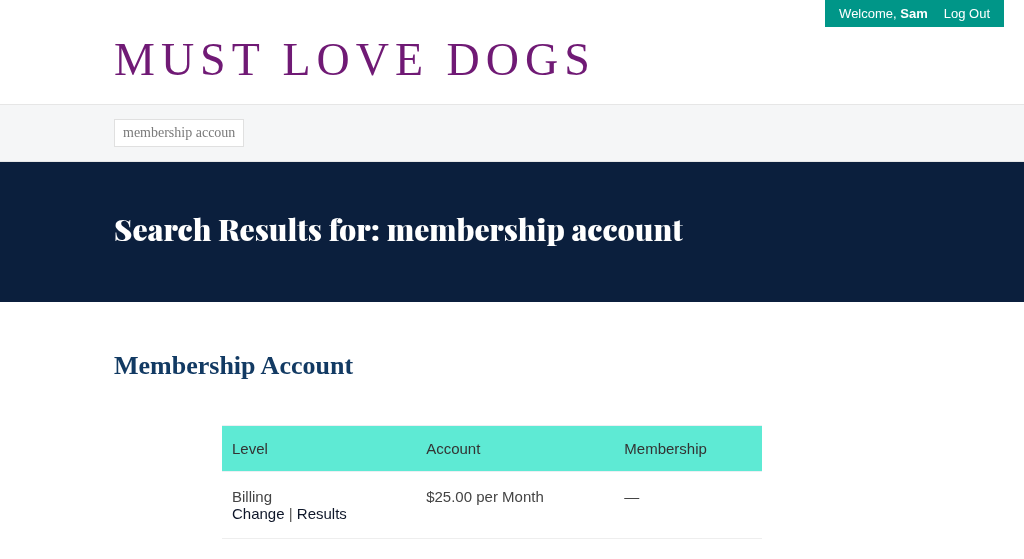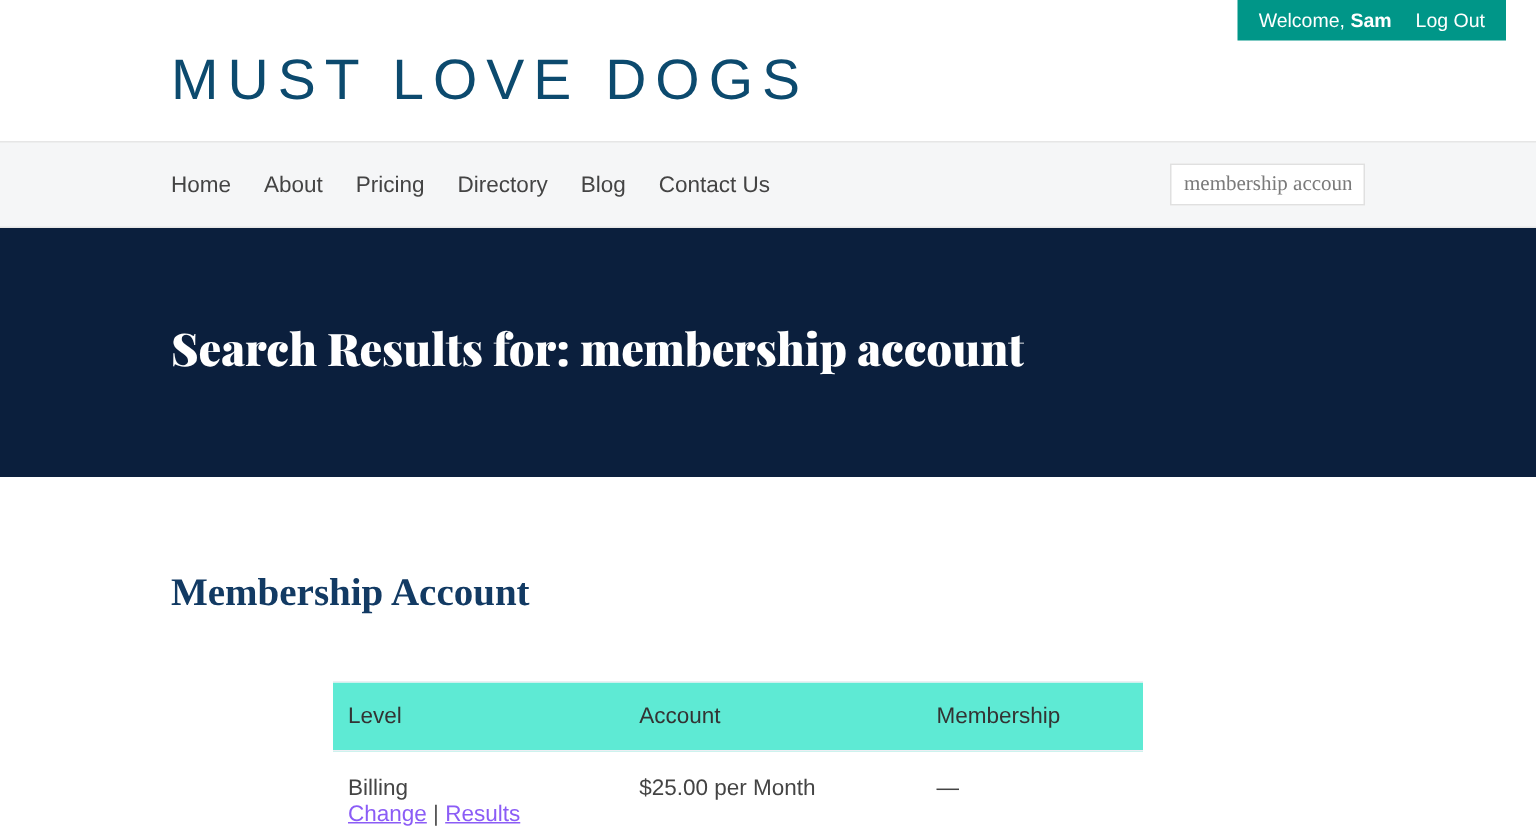--- a/index.html
+++ b/index.html
@@ -1,28 +1,28 @@
 <!DOCTYPE html>
 <html><head>
 <meta charset="utf-8">
 <style>
   * { box-sizing: border-box; margin: 0; padding: 0; }
   body { font-family: Georgia, 'Times New Roman', serif; background: #fff; color: #333; }
-  .container { max-width: 836px; margin: 16px auto; padding: 0 20px; }
+  .container { max-width: 836px; margin: 3px auto; padding: 0 20px; }
 
   
   .topbar { display: flex; justify-content: flex-end; padding: 0 20px; margin-left: 32px; }
   .user-pill { background: #009688; color: #fff; font-family: Arial, sans-serif; font-size: 13px; padding: 6px 14px; display: flex; gap: 16px; align-items: center; }
   .user-pill .welcome-static { font-weight: 400; }
   .user-pill .welcome-name { font-weight: 700; }
   .user-pill .logout { cursor: pointer; }
 
   
   .header-row { max-width: 836px; margin: 0 auto; padding: 6px 20px 18px; }
-  .logo { font-family: Liberation Sans, sans-serif; font-size: 38px; letter-spacing: 6px; color: #0c4a6e; font-weight: 300; text-transform: uppercase; }
+  .logo { font-family: Liberation Serif, serif; font-size: 46px; letter-spacing: 6px; color: #701a75; font-weight: 300; text-transform: uppercase; }
 
   
   .navbar { background: #f5f6f7; border-top: 1px solid #e6e6e6; border-bottom: 1px solid #e6e6e6; }
   .nav-inner { max-width: 836px; margin: 0 auto; padding: 14px 20px; display: flex; align-items: center; justify-content: space-between; }
   .nav-links { display: flex; gap: 22px; }
   .nav-links span { font-family: Arial, sans-serif; font-size: 15px; color: #444; cursor: pointer; }
   .search-box { background: #fff; border: 1px solid #e0e0e0; padding: 5px 8px; font-family: Georgia, serif; font-size: 14px; color: #7a7a7a; width: 130px; }
 
   
   .hero { background: #0b1f3d; padding: 44px 0 50px; }
@@ -32,49 +32,41 @@
   .content { padding: 46px 0 40px; }
   .page-subtitle { color: #123a63; font-family: Georgia, serif; font-weight: 700; font-size: 26px; margin-bottom: 44px; }
 
   .mem-wrap { max-width: 540px; margin: 0 auto 0 108px; }
   .mem-heading { font-family: Georgia, serif; font-weight: 900; font-size: 24px; color: #111; margin-bottom: 24px; }
 
   table.mem-table { width: 100%; border-collapse: collapse; font-family: Arial, sans-serif; font-size: 15px; }
   table.mem-table thead tr { background: #5eead4; }
   table.mem-table th { text-align: left; font-weight: 400; color: #333; padding: 14px 10px; border-top: 1px solid #eceff3; border-bottom: 1px solid #eceff3; }
   table.mem-table td { padding: 16px 10px; color: #444; vertical-align: top; border-bottom: 1px solid #eee; }
-  .row-actions a { color: #8b5cf6; text-decoration: underline; cursor: pointer; }
+  .row-actions a { color: #0f172a; cursor: pointer; }
   .row-actions .sep { color: #555; }
 </style>
 </head>
 <body>
 
 <div class="topbar">
   <div class="user-pill">
     <span>
       <span class="welcome-static">Welcome, </span><span class="welcome-name">Sam</span>
     </span>
     <span class="logout">Log Out</span>
   </div>
 </div>
 
 <div class="header-row">
   <div class="logo">MUST LOVE DOGS</div>
 </div>
 
 <div class="navbar">
   <div class="nav-inner">
-    <div class="nav-links">
-      <span>Home</span>
-      <span>About</span>
-      <span>Pricing</span>
-      <span>Directory</span>
-      <span>Blog</span>
-      <span>Contact Us</span>
-    </div>
     <input class="search-box" type="text" value="membership account" style="">
   </div>
 </div>
 
 <div class="hero">
   <div class="container">
     <h1>Search Results for: membership account</h1>
   </div>
 </div>
 

